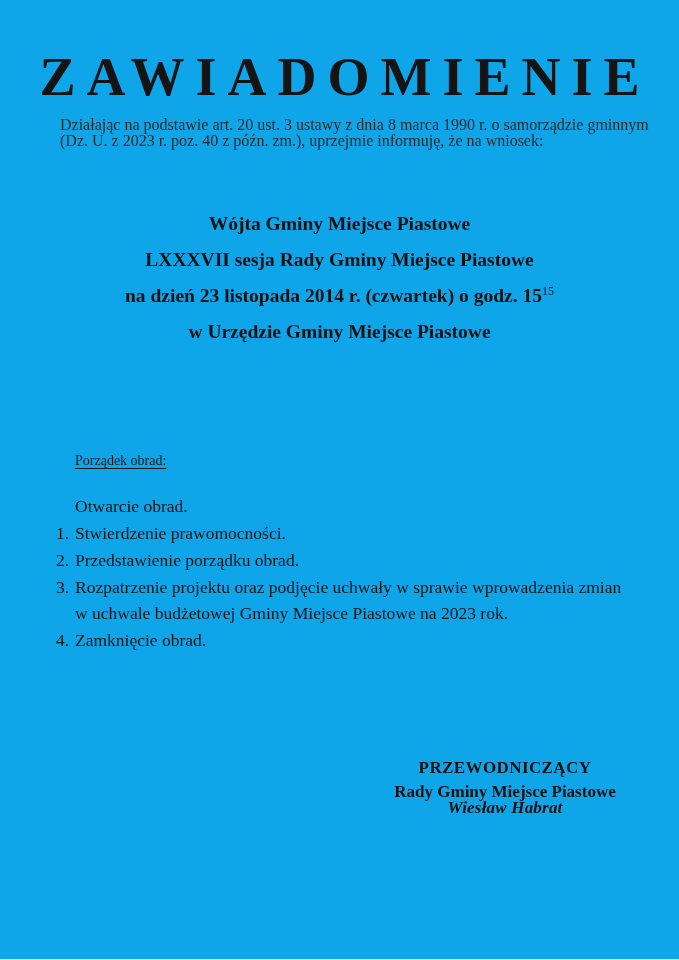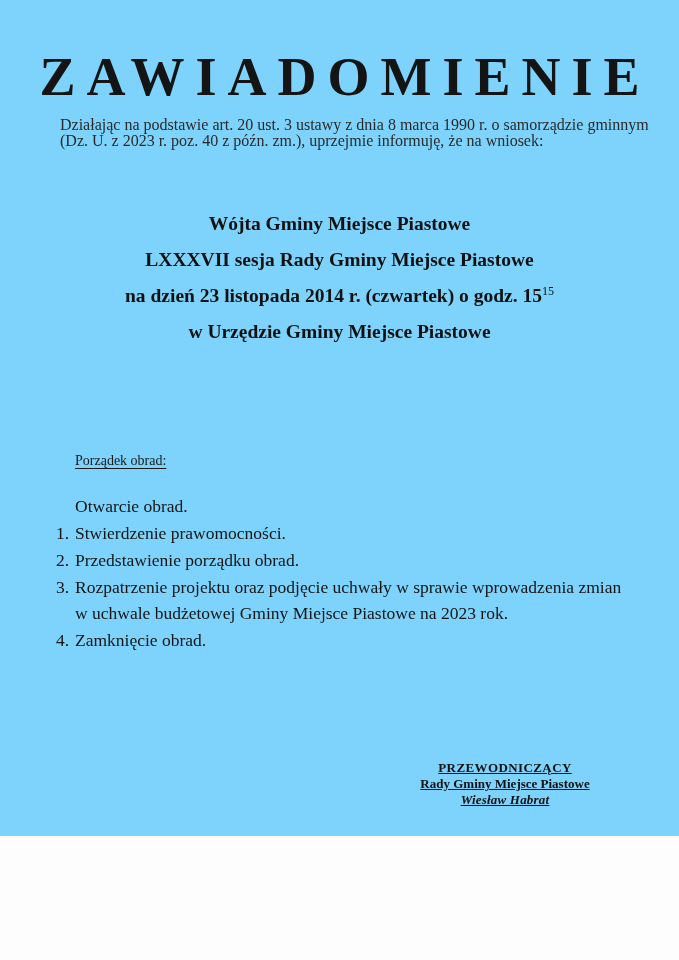--- a/index.html
+++ b/index.html
@@ -11,23 +11,23 @@
     height: 960px;
     background: #fdfdfd;
     font-family: "Liberation Serif", "DejaVu Serif", serif;
     color: #111111;
     overflow: hidden;
     position: relative;
   }
   .page {
     position: relative;
     width: 679px;
-    height: 836px;
+    height: 959px;
     box-sizing: border-box;
-    background: #7dd3fc;
+    background: #0ea5e9;
   }
 
   
   .doc-title {
     position: absolute;
     top: 48px;
     left: 0;
     width: 679px;
     text-align: center;
     font-family: "Liberation Serif", "DejaVu Serif", serif;
@@ -111,31 +111,31 @@
   }
   .agenda-item.no-num .agenda-num { visibility: hidden; }
 
   
   .signature {
     position: absolute;
     top: 760px;
     left: 380px;
     width: 250px;
     text-align: center;
-    font-size: 13px;
+    font-size: 17px;
     line-height: 16px;
     color: #111111;
-    text-decoration: underline;
   }
   .sig-role {
     font-weight: 700;
     letter-spacing: 0.4px;
   }
   .sig-body {
     font-weight: 700;
+    margin-top: 8px;
   }
   .sig-name {
     font-weight: 700;
     font-style: italic;
     letter-spacing: 0.2px;
   }
 </style>
 </head>
 <body>
 

